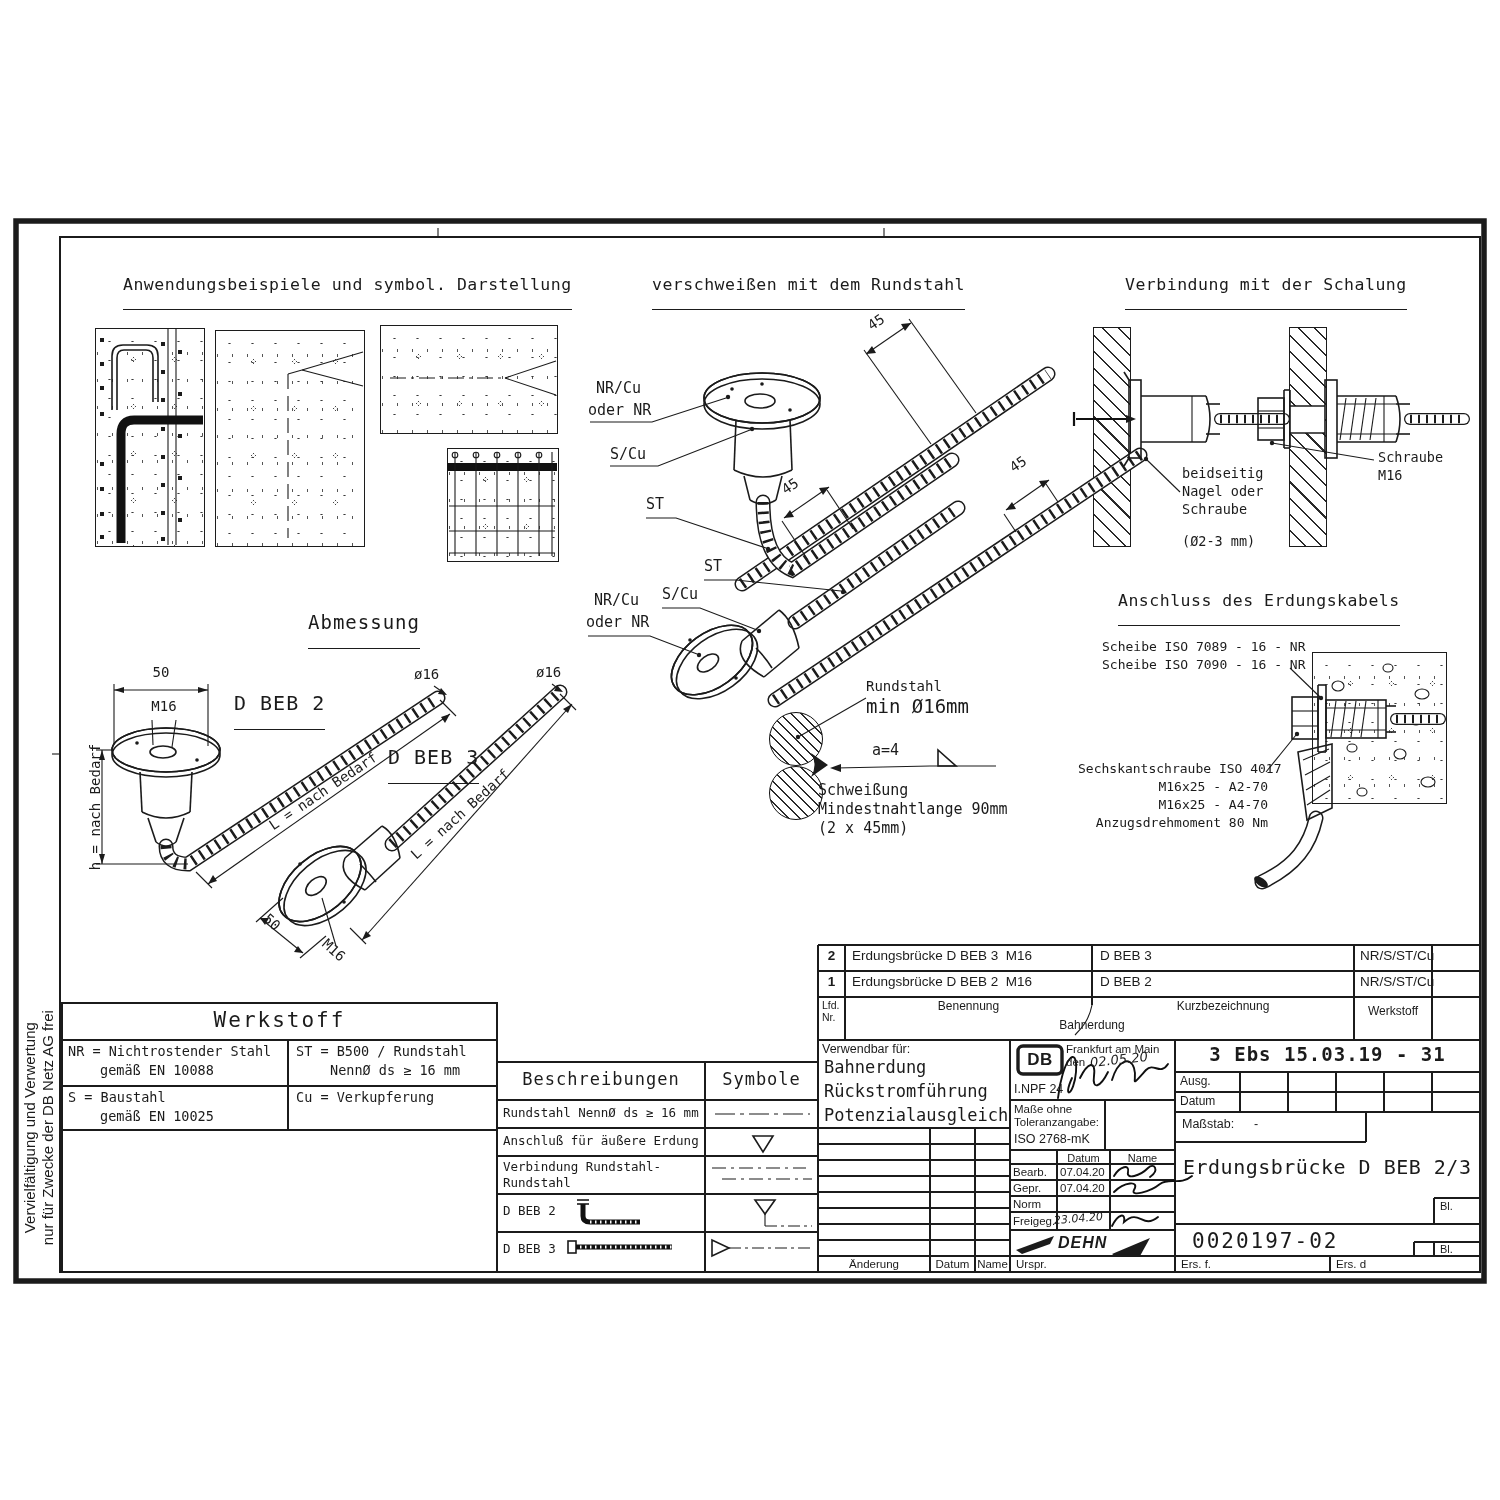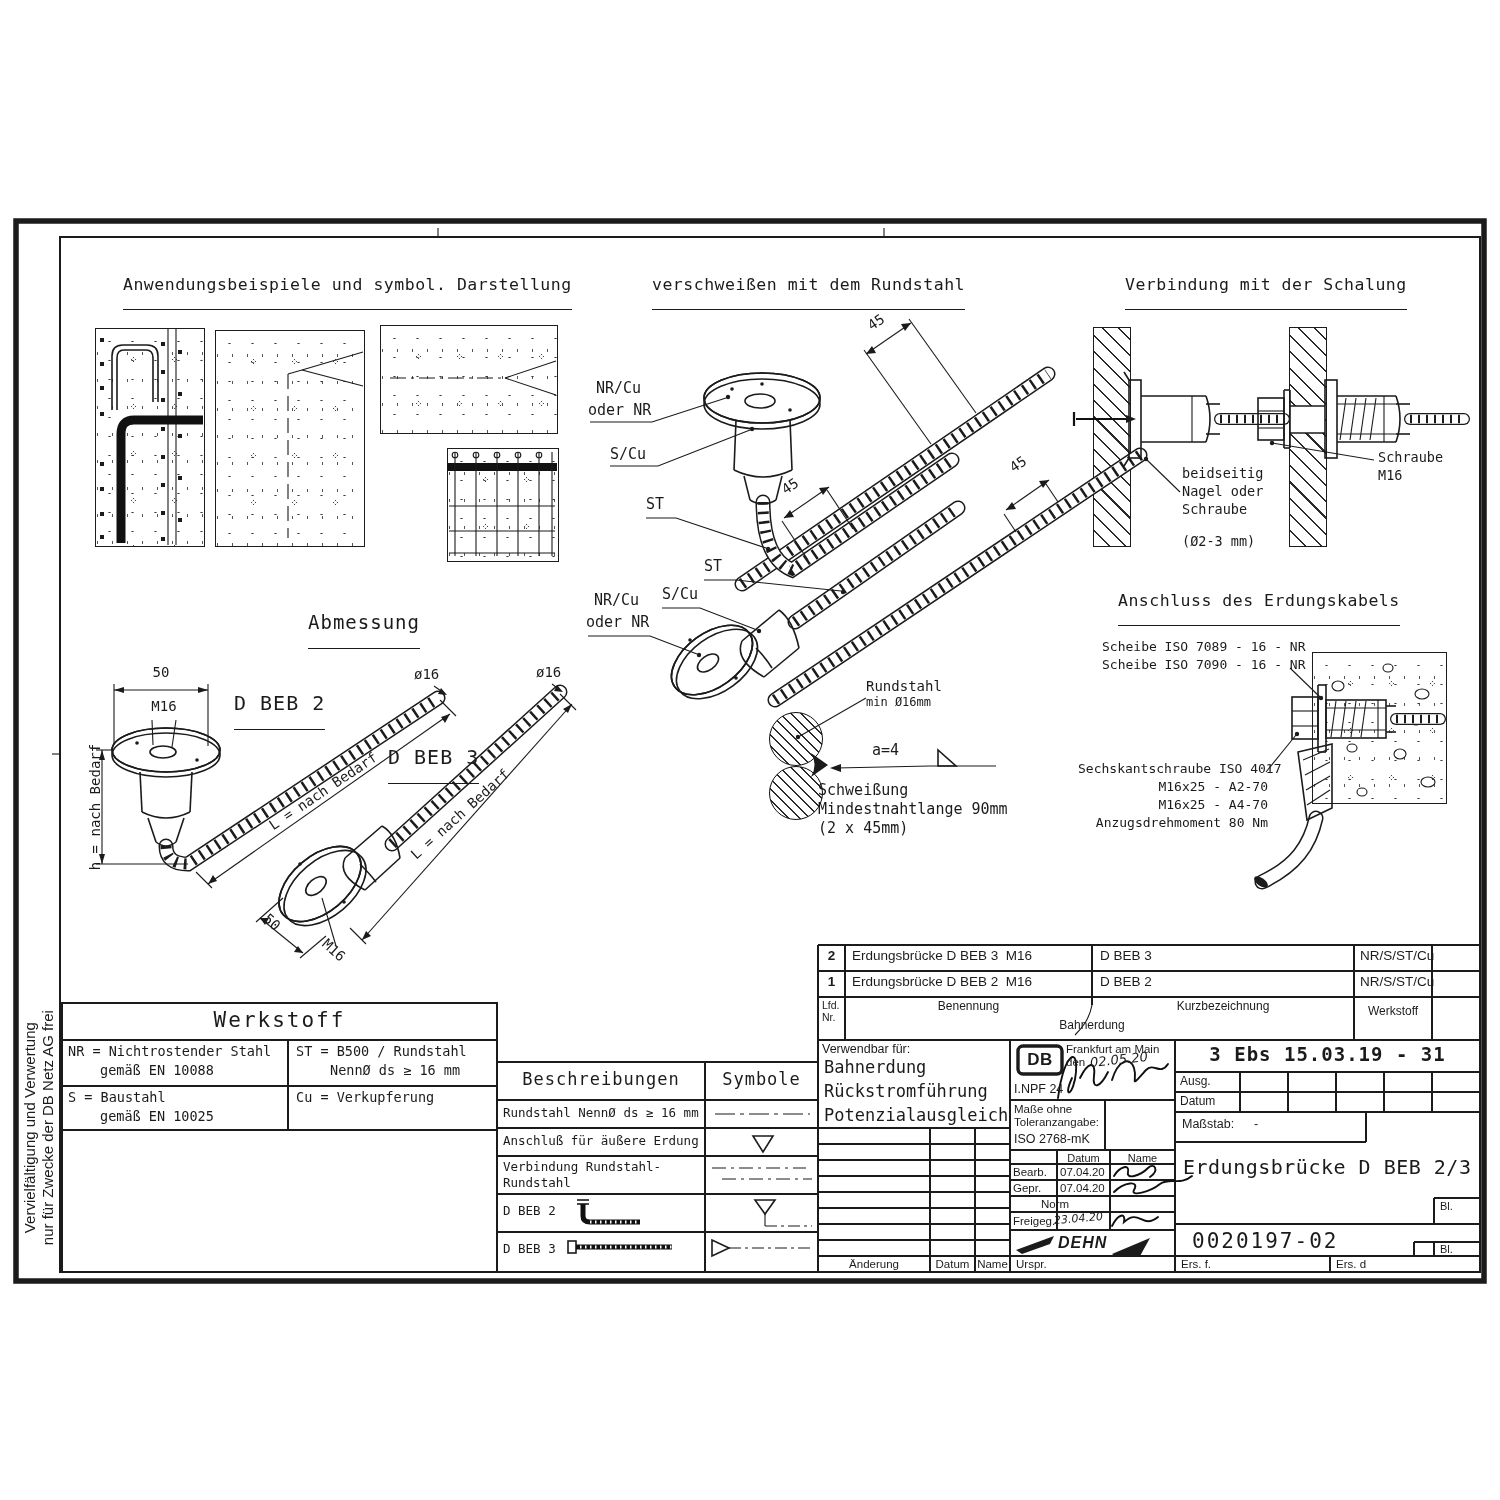--- a/index.html
+++ b/index.html
@@ -470,21 +470,21 @@
   <div class="t" style="left:610px;top:446px;">S/Cu</div>
   <div class="t" style="left:646px;top:496px;">ST</div>
   <div class="t c" style="left:856px;top:314px;width:40px;font-size:14px;transform:rotate(-34deg);">45</div>
   <div class="t c" style="left:770px;top:478px;width:40px;font-size:14px;transform:rotate(-34deg);">45</div>
   <div class="t" style="left:704px;top:558px;">ST</div>
   <div class="t" style="left:594px;top:592px;">NR/Cu</div>
   <div class="t" style="left:586px;top:614px;">oder NR</div>
   <div class="t" style="left:662px;top:586px;">S/Cu</div>
   <div class="t c" style="left:998px;top:456px;width:40px;font-size:14px;transform:rotate(-34deg);">45</div>
   <div class="t" style="left:866px;top:678px;font-size:14px;">Rundstahl</div>
-  <div class="t" style="left:866px;top:696px;font-size:12px;">min Ø16mm</div>
+  <div class="t" style="left:866px;top:696px;font-size:19px;">min Ø16mm</div>
   <div class="t" style="left:872px;top:742px;">a=4</div>
   <div class="t" style="left:818px;top:782px;">Schweißung</div>
   <div class="t" style="left:818px;top:801px;">Mindestnahtlange 90mm</div>
   <div class="t" style="left:818px;top:820px;">(2 x 45mm)</div>
 
   <div class="t" style="left:1182px;top:466px;font-size:13.5px;">beidseitig</div>
   <div class="t" style="left:1182px;top:484px;font-size:13.5px;">Nagel oder</div>
   <div class="t" style="left:1182px;top:502px;font-size:13.5px;">Schraube</div>
   <div class="t" style="left:1182px;top:520px;font-size:13.5px;margin-top:14px;">(Ø2-3 mm)</div>
   <div class="t" style="left:1378px;top:450px;font-size:13.5px;">Schraube</div>
@@ -558,21 +558,21 @@
   <div class="t s" style="left:1180px;top:1075px;font-size:12px;">Ausg.</div>
   <div class="t s" style="left:1180px;top:1095px;font-size:12px;">Datum</div>
   <div class="t s" style="left:1182px;top:1117px;font-size:12.5px;">Maßstab:</div>
   <div class="t s" style="left:1254px;top:1117px;font-size:12.5px;">-</div>
   <div class="t s c" style="left:1057px;top:1152px;width:53px;font-size:11px;">Datum</div>
   <div class="t s c" style="left:1110px;top:1152px;width:65px;font-size:11px;">Name</div>
   <div class="t s" style="left:1013px;top:1166px;font-size:11.5px;">Bearb.</div>
   <div class="t s" style="left:1060px;top:1166px;font-size:11.5px;">07.04.20</div>
   <div class="t s" style="left:1013px;top:1182px;font-size:11.5px;">Gepr.</div>
   <div class="t s" style="left:1060px;top:1182px;font-size:11.5px;">07.04.20</div>
-  <div class="t s" style="left:1013px;top:1198px;font-size:11.5px;margin-left:28px;">Norm</div>
+  <div class="t s" style="left:1013px;top:1198px;font-size:11.5px;">Norm</div>
   <div class="t s" style="left:1013px;top:1215px;font-size:11.5px;">Freigeg.</div>
   <div class="t hw" style="left:1054px;top:1213px;font-size:11px;transform:rotate(-5deg);">23.04.20</div>
   <div class="t" style="left:1183px;top:1156px;font-size:20px;letter-spacing:.5px;">Erdungsbrücke D BEB 2/3</div>
   <div class="t s" style="left:1058px;top:1234px;font-size:16px;font-weight:900;font-style:italic;letter-spacing:1px;">DEHN</div>
   <div class="t" style="left:1192px;top:1229px;font-size:21px;letter-spacing:2px;">0020197-02</div>
   <div class="t s" style="left:1440px;top:1200px;font-size:11px;">Bl.</div>
   <div class="t s" style="left:1440px;top:1243px;font-size:11px;">Bl.</div>
   <div class="t s c" style="left:822px;top:1258px;width:104px;font-size:11.5px;">Änderung</div>
   <div class="t s c" style="left:930px;top:1258px;width:45px;font-size:11.5px;">Datum</div>
   <div class="t s c" style="left:975px;top:1258px;width:35px;font-size:11.5px;">Name</div>

